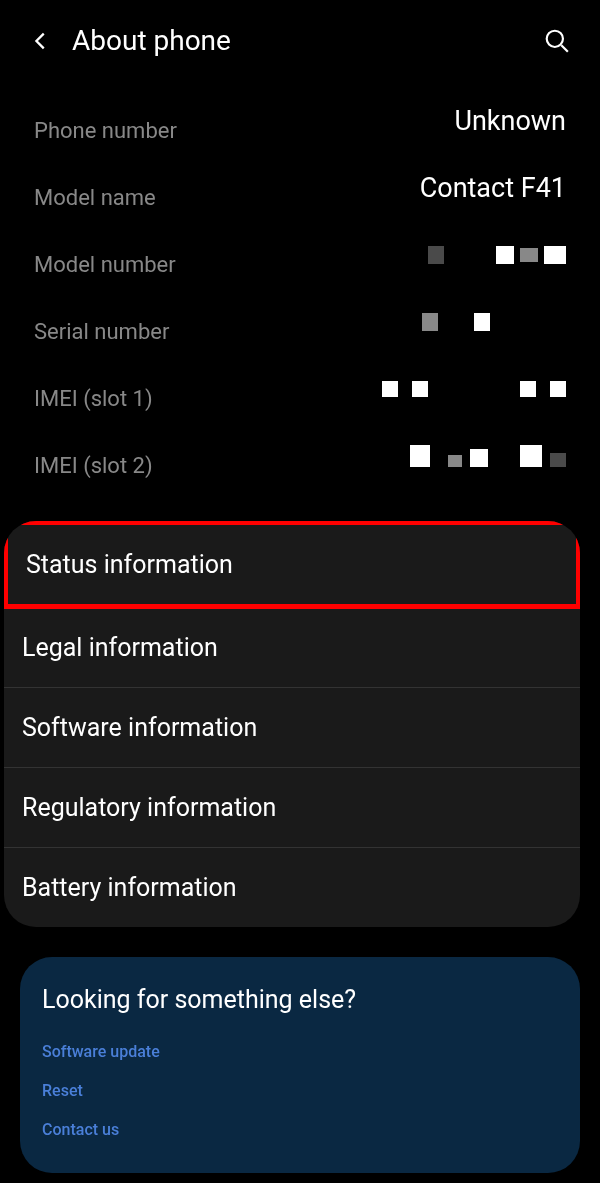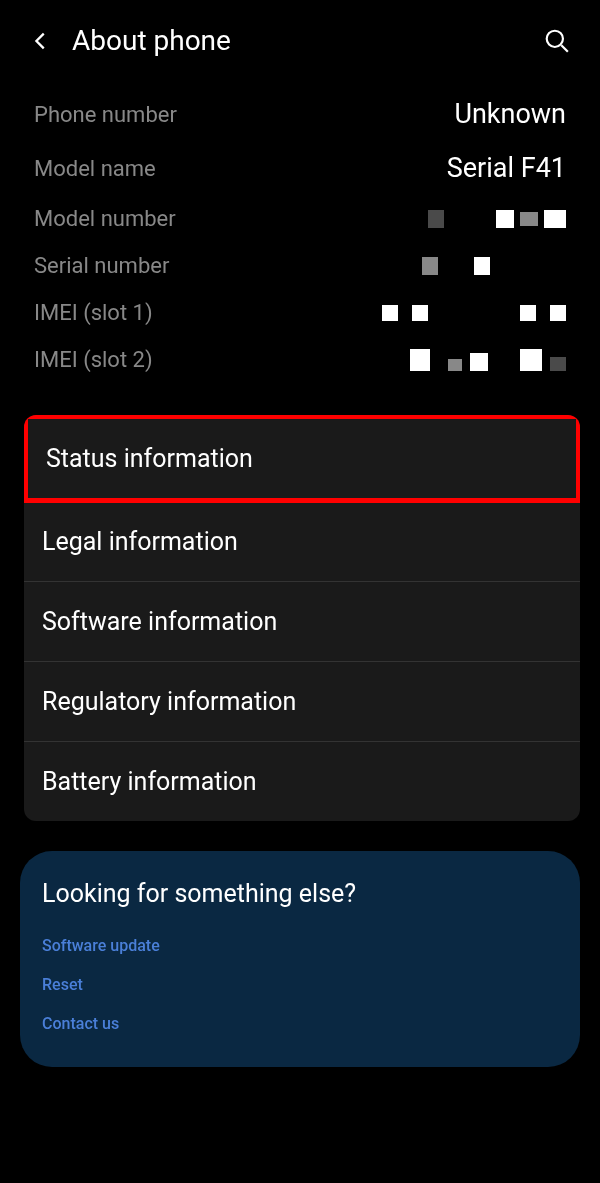--- a/index.html
+++ b/index.html
@@ -57,43 +57,44 @@
     }
     .info-row {
       display: flex;
       justify-content: space-between;
       align-items: center;
       padding: 11px 0;
     }
     .info-label {
       font-size: 22px;
       color: #888888;
+      margin-top: 20px;
     }
     .info-value {
       font-size: 27px;
       color: #ffffff;
     }
     .redacted {
       display: flex;
       gap: 6px;
       align-items: center;
     }
     .redact-block {
       background: #ffffff;
     }
     .redact-block.gray {
       background: #888888;
     }
     .redact-block.darkgray {
       background: #4a4a4a;
     }
     .menu-card {
-      margin: 12px 20px 0 24px;
+      margin: 12px 20px 0 4px;
       background: #1a1a1a;
-      border-radius: 12px;
+      border-radius: 32px;
       overflow: hidden;
     }
     .menu-item {
       padding: 25px 18px;
       font-size: 25px;
       color: #ffffff;
       border-bottom: 1px solid #333333;
     }
     .menu-item:last-child {
       border-bottom: none;
@@ -141,21 +142,21 @@
   </div>
 </div>
 
 <div class="info-section">
   <div class="info-row">
     <div class="info-label">Phone number</div>
     <div class="info-value">Unknown</div>
   </div>
   <div class="info-row">
     <div class="info-label">Model name</div>
-    <div class="info-value">Serial F41</div>
+    <div class="info-value">Contact F41</div>
   </div>
   <div class="info-row">
     <div class="info-label">Model number</div>
     <div class="redacted">
       <div class="redact-block darkgray" style="width:16px;height:18px;"></div>
       <div style="width:40px;"></div>
       <div class="redact-block" style="width:18px;height:18px;"></div>
       <div class="redact-block gray" style="width:18px;height:14px;"></div>
       <div class="redact-block" style="width:22px;height:18px;"></div>
     </div>

